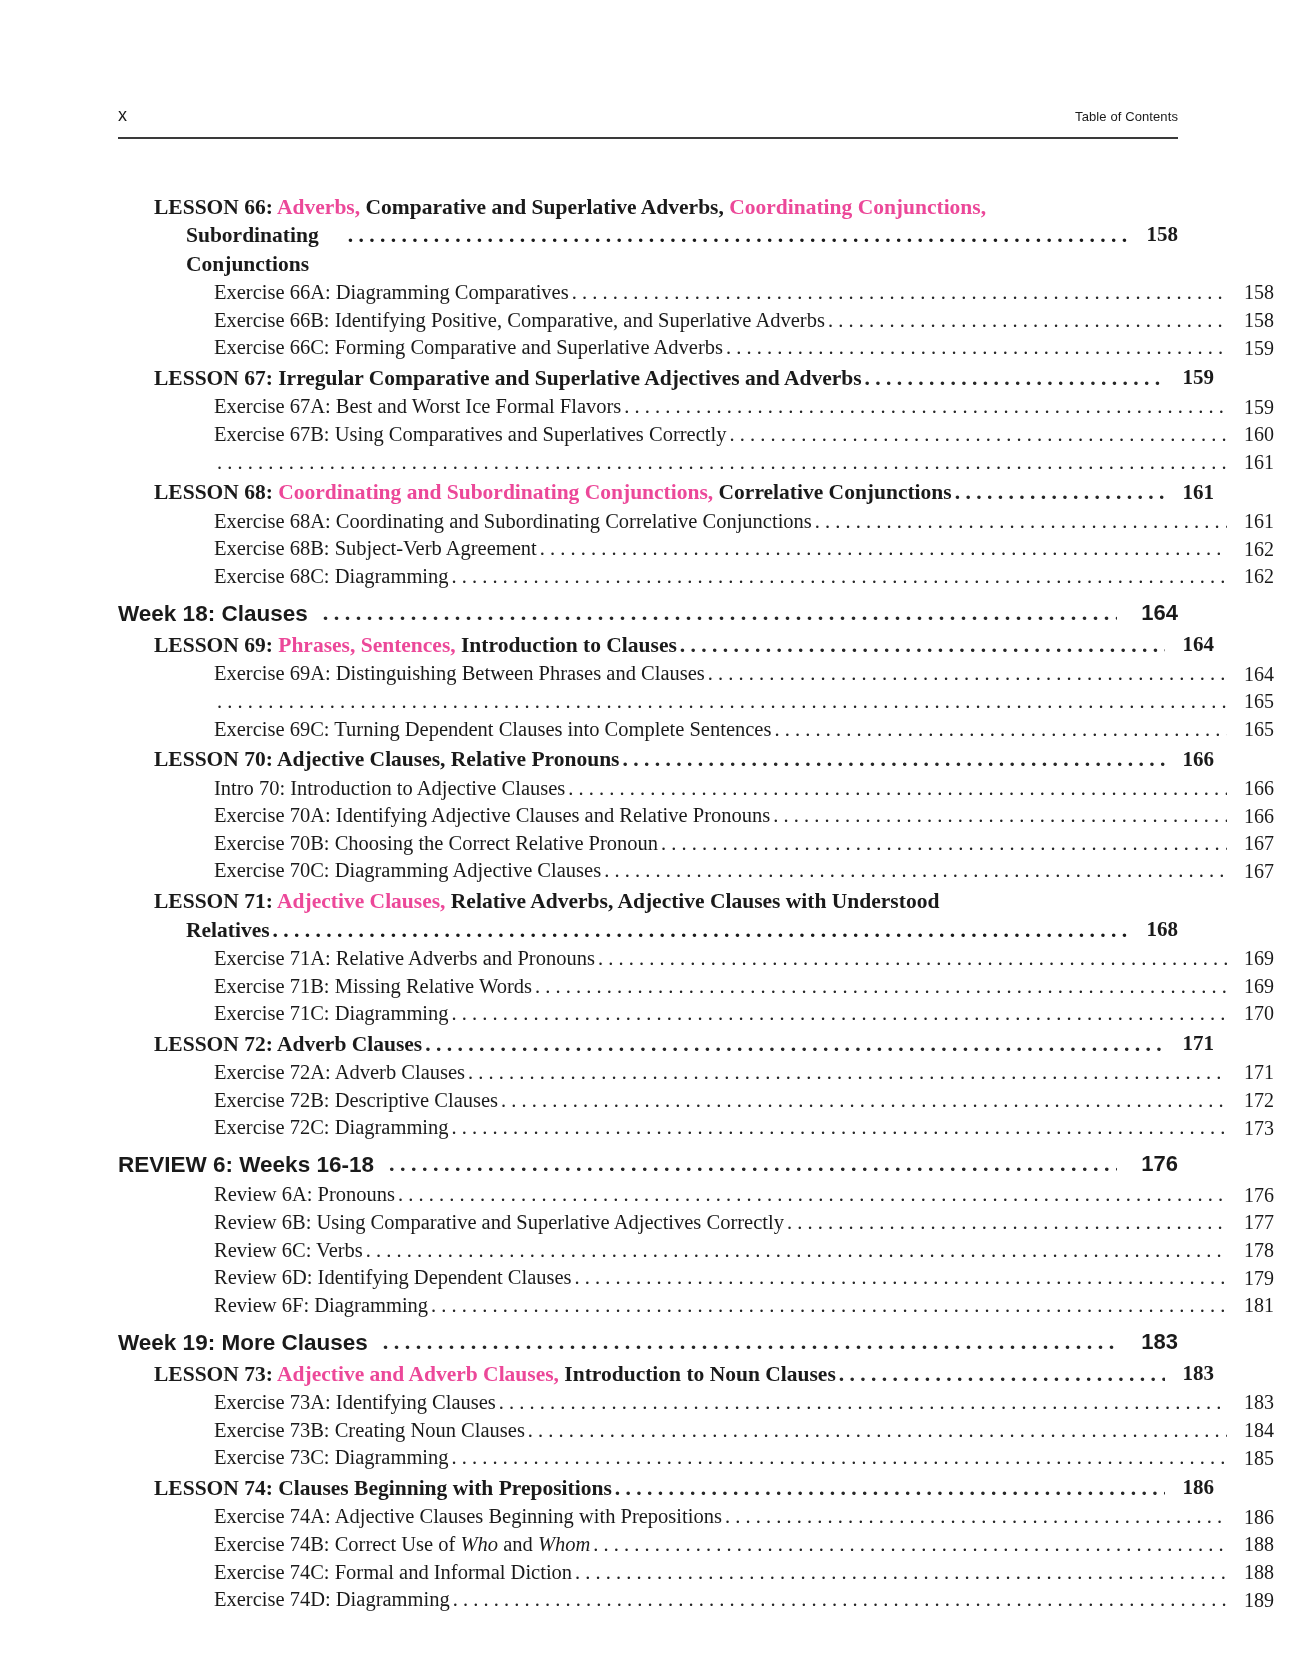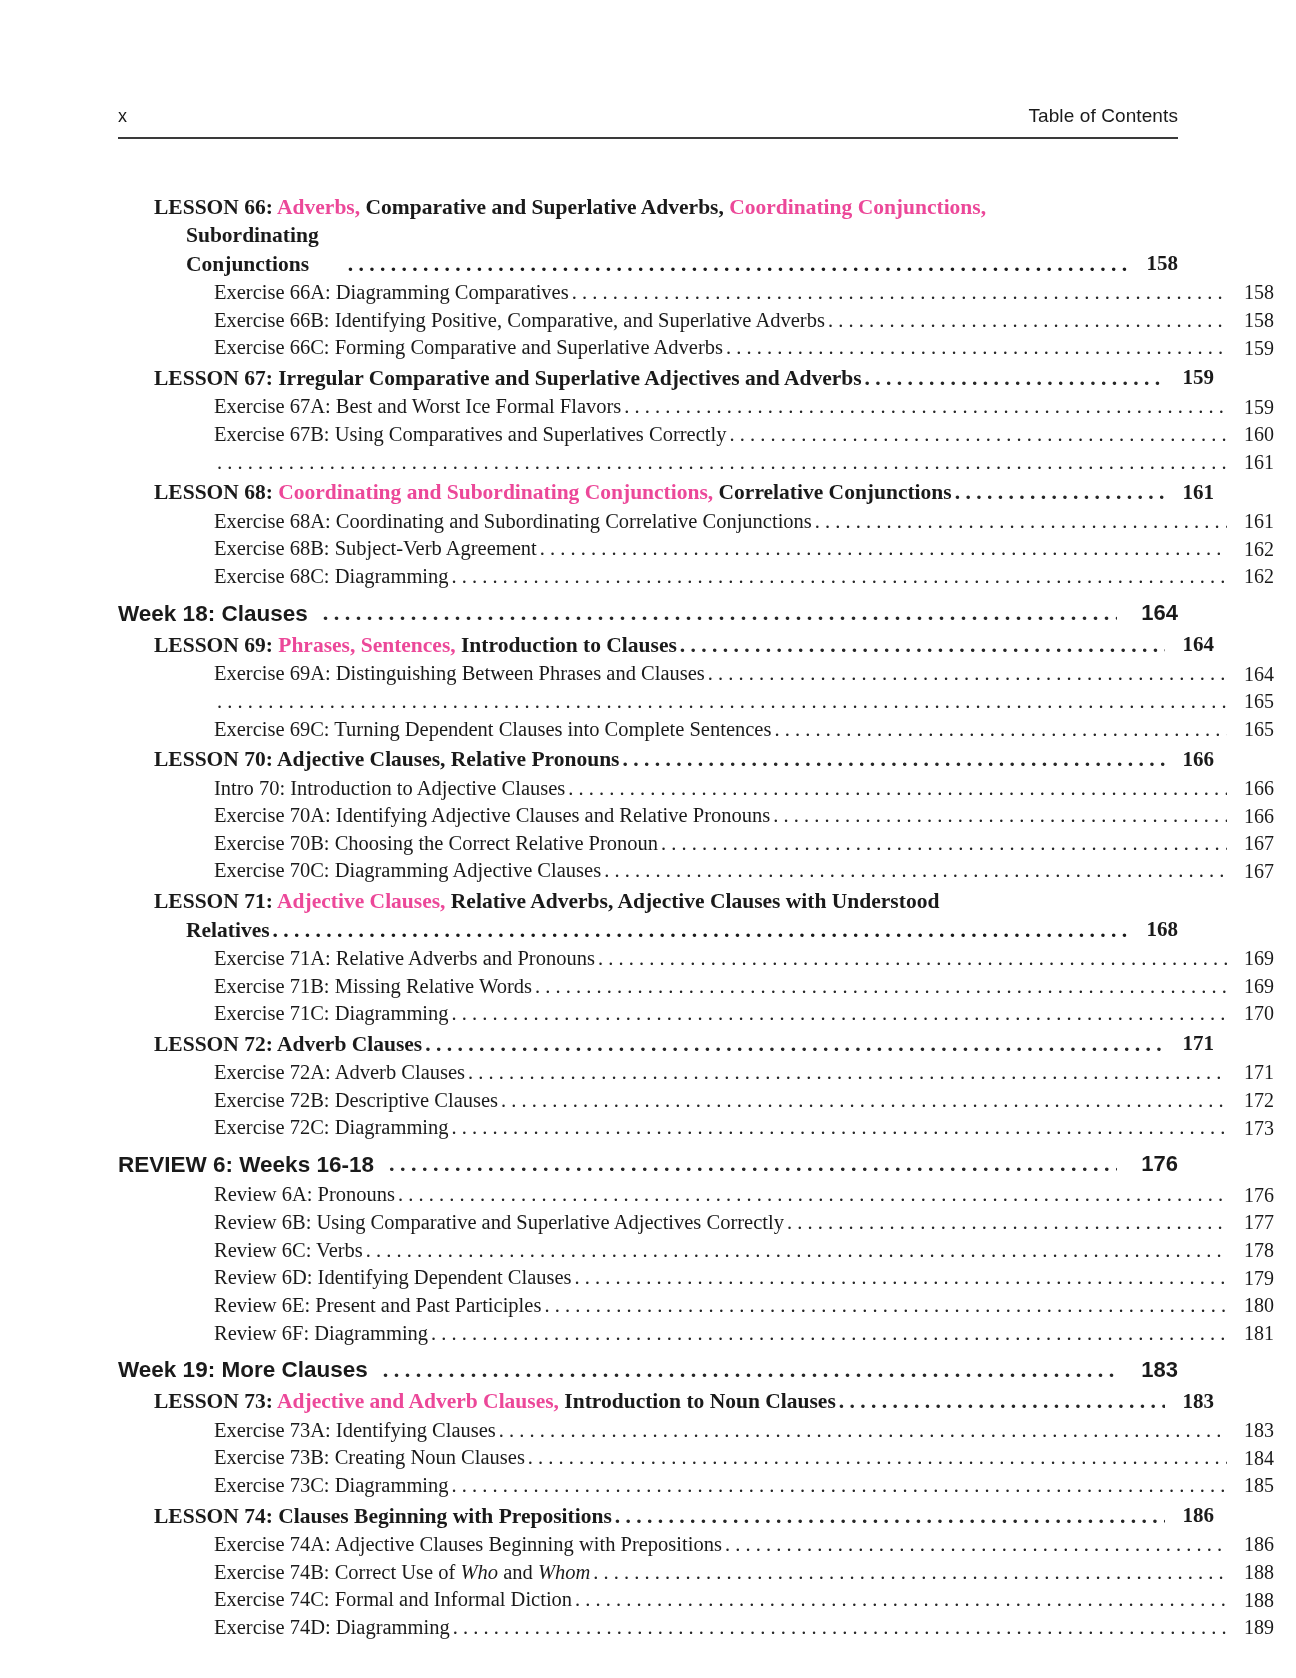--- a/index.html
+++ b/index.html
@@ -26,21 +26,21 @@
     top: 105px;
     display: flex;
     align-items: baseline;
     justify-content: space-between;
     font-family: "Liberation Sans", sans-serif;
     font-size: 19px;
     letter-spacing: 0.1px;
     color: #1a1a1a;
   }
   .runhead .folio { font-size: 18px; }
-  .runhead .title { font-size: 19px; }
+  .runhead .title { font-size: 13px; }
   .rule {
     position: absolute;
     left: 118px;
     right: 118px;
     top: 137px;
     height: 2.4px;
     background: #3a3a3a;
   }
 
   
@@ -120,21 +120,21 @@
     font-family: "Liberation Serif", serif;
     font-weight: bold;
     font-size: 21.5px;
     margin-left: 36px;
     margin-top: 3px;
     line-height: 1.32;
   }
   .lesson-wrap .line1 { white-space: normal; }
   .lesson-wrap .line2 {
     display: flex;
-    align-items: flex-end;
+    align-items: flex-start;
     padding-left: 32px;
   }
   .lesson-wrap .line2 .pg {
     flex: 0 0 auto;
     text-align: right;
     min-width: 46px;
     font-weight: bold;
     font-size: 21px;
   }
   .lesson-wrap .line2 .leader {
@@ -352,25 +352,20 @@
         <span class="txt">Review 6C: Verbs</span>
         <span class="leader"></span>
         <span class="pg">178</span>
       </div>
       <div class="row lvl-ex">
         <span class="txt">Review 6D: Identifying Dependent Clauses</span>
         <span class="leader"></span>
         <span class="pg">179</span>
       </div>
       <div class="row lvl-ex">
-        <span class="txt">Review 6E: Present and Past Participles</span>
-        <span class="leader"></span>
-        <span class="pg">180</span>
-      </div>
-      <div class="row lvl-ex">
         <span class="txt">Review 6F: Diagramming</span>
         <span class="leader"></span>
         <span class="pg">181</span>
       </div>
       <div class="row lvl-week">
         <span class="txt">Week 19: More Clauses</span>
         <span class="leader"></span>
         <span class="pg">183</span>
       </div>
       <div class="row lvl-lesson">

